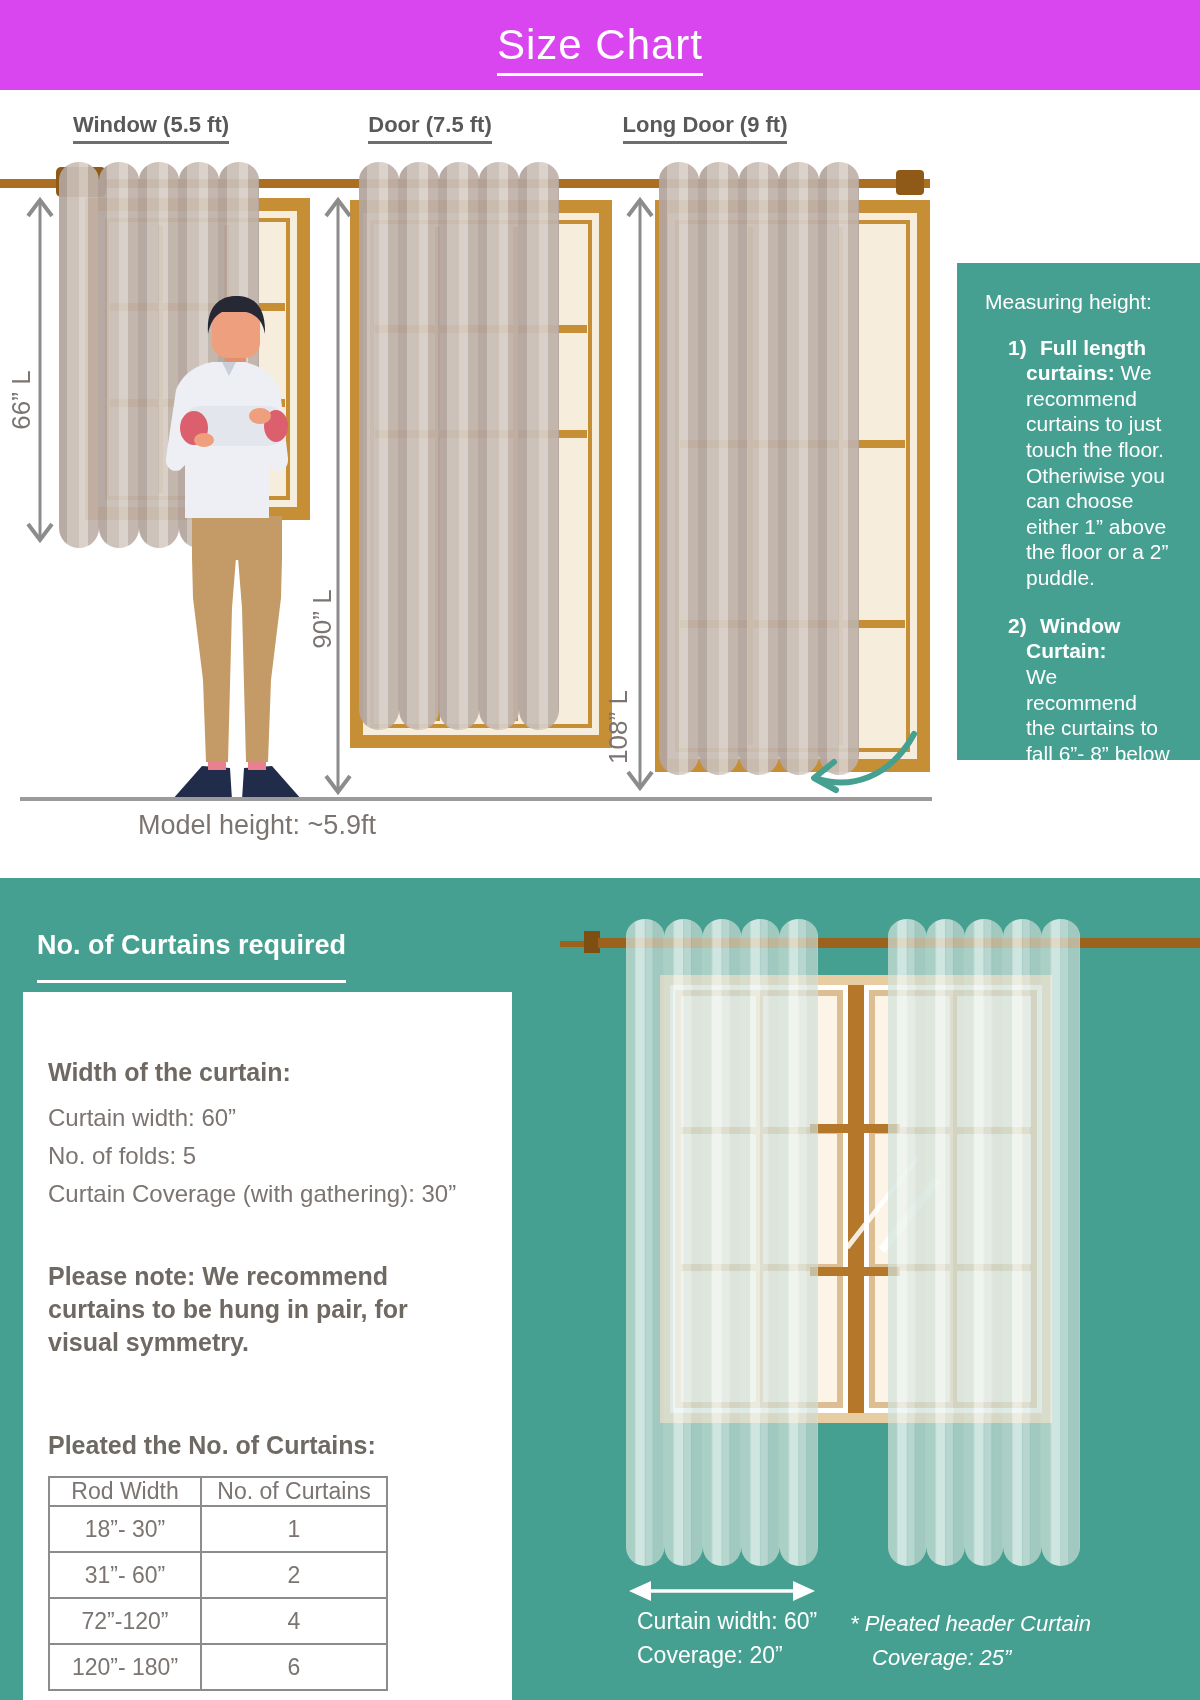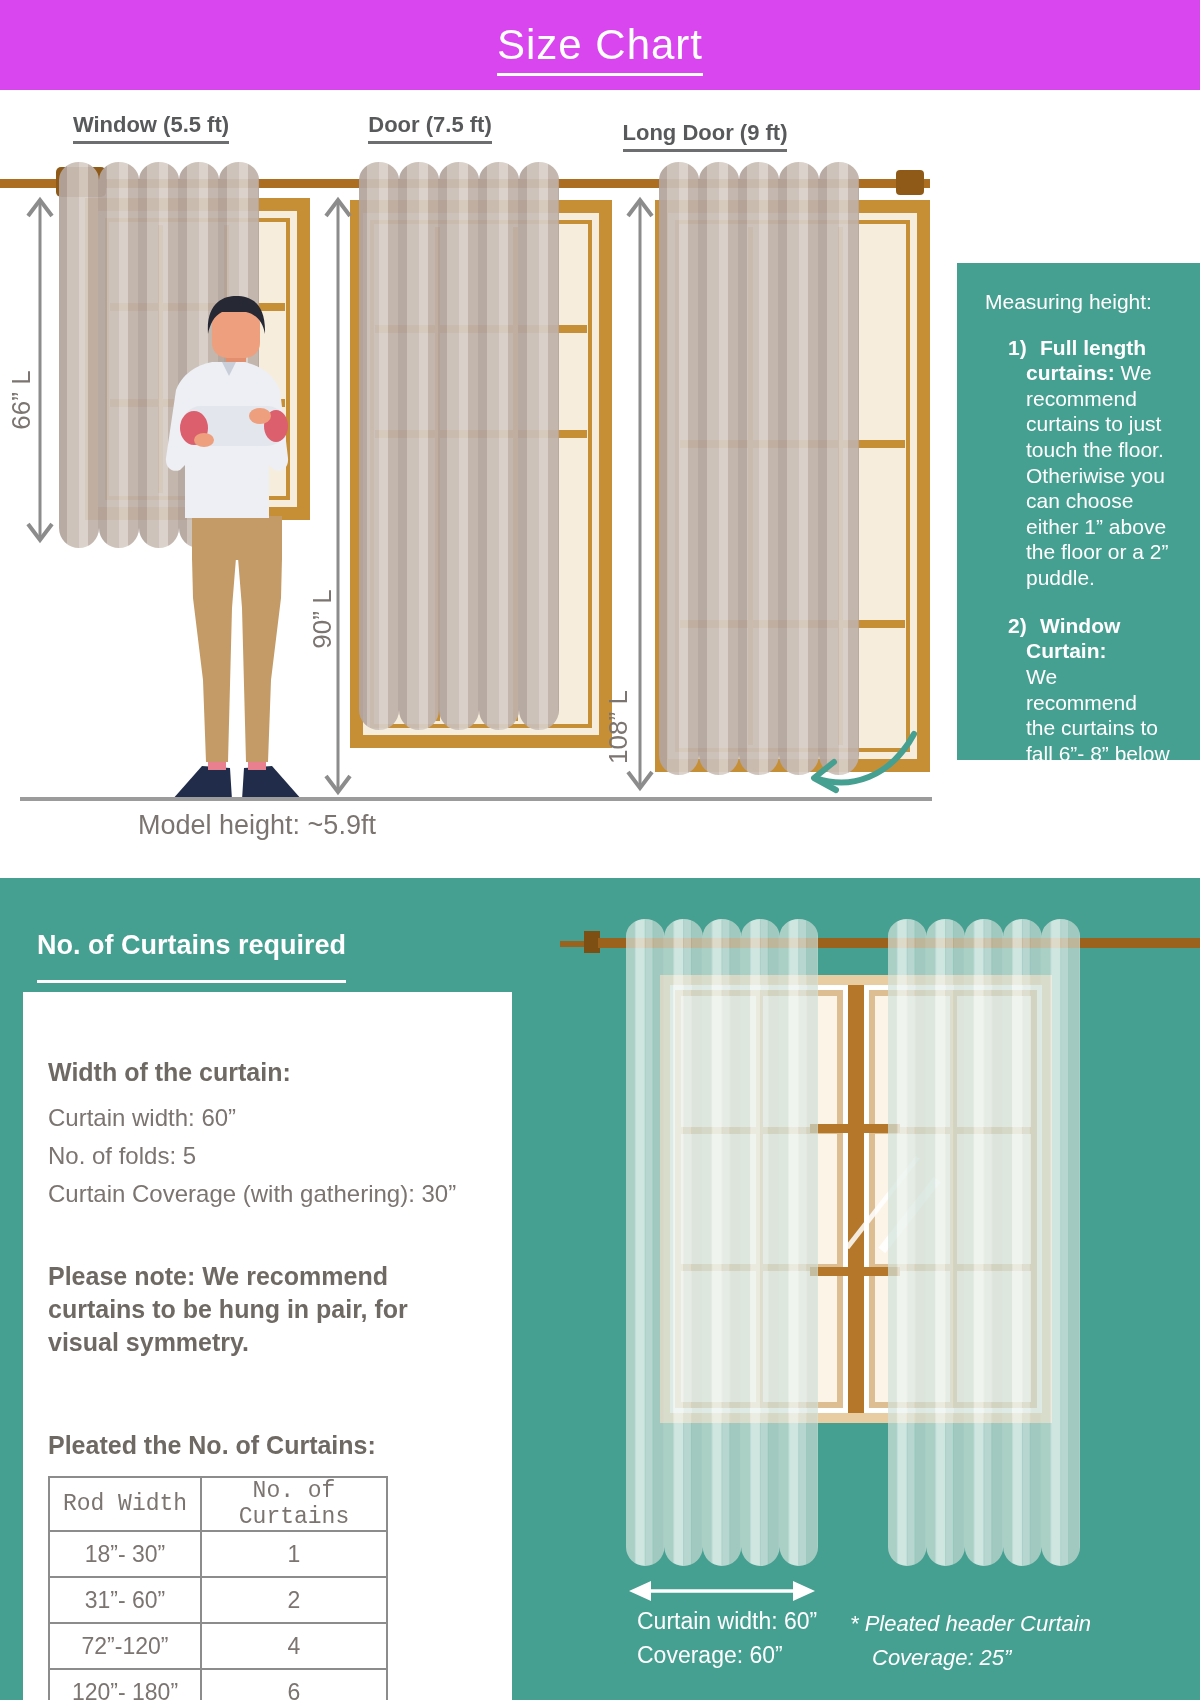--- a/index.html
+++ b/index.html
@@ -13,21 +13,21 @@
   
   .top-band { left:0; top:0; width:1200px; height:90px; background:#d946ef;
               display:flex; align-items:center; justify-content:center; }
   .top-band h1 { color:#fff; font-size:42px; font-weight:400; letter-spacing:1px; }
   .top-band h1 span { border-bottom:3px solid #fff; padding-bottom:5px; }
 
   
   .sec-label { top:112px; width:240px; text-align:center; color:#58595B;
                font-size:22px; font-weight:700; }
   .sec-label i { font-style:normal; border-bottom:3px solid #6d6e70; padding-bottom:4px; }
-  .sec-label.l1 { left:31px; } .sec-label.l2 { left:310px; } .sec-label.l3 { left:585px;margin-top:8px; }
+  .sec-label.l1 { left:31px; } .sec-label.l2 { left:310px; } .sec-label.l3 { left:585px; }
 
   
   .rod  { background:#AC6F22; }
   .knob { background:#8F5A17; border-radius:5px; }
 
   
   .frame { border:13px solid #C78F35; background:#F7EDDC; }
   .frame .inner { position:absolute; inset:7px; border:4px solid #C78F35; }
   .bar-v { position:absolute; width:5px; background:#C78F35; top:14px; bottom:14px; }
   .bar-h { position:absolute; height:8px; background:#C78F35; left:12px; right:12px; }
@@ -56,21 +56,21 @@
   .card { left:23px; top:992px; width:489px; height:708px; background:#ffffff;
           padding:66px 28px 0 25px; color:#7B7470; }
   .card h3 { color:#6E6963; font-size:25px; font-weight:700; margin-bottom:16px; }
   .card p.line { font-size:24px; line-height:29px; margin-bottom:9px; }
   .card p.note { color:#6E6963; font-size:25px; font-weight:700; line-height:33px;
                  margin-top:52px; }
   .card h3.tbl-title { margin-top:72px; margin-bottom:16px; }
   table.size-table { border-collapse:collapse; font-size:23px; color:#7B7470; }
   .size-table th, .size-table td { border:2px solid #8C8C8C; font-weight:400;
                                    text-align:center; vertical-align:middle; }
-  .size-table th { width:152px; height:24px;font-family:Liberation Mono, monospace; }
+  .size-table th { width:152px; height:24px; }
   .size-table th + th { width:186px; }
   .size-table td { height:46px; }
 
   
   .rod-b { background:#9A621C; }
   .knob-b { background:#7E4F13; }
   .window-b { left:660px; top:975px; width:392px; height:448px;
               border:10px solid #E8CDA2; background:#B5782B; }
   .window-b .wrap { position:absolute; inset:0; }
   .half { position:absolute; top:0; width:178px; height:428px; background:#DDBE92;
@@ -277,17 +277,17 @@
   <svg class="abs" style="left:887px; top:916px;" width="194" height="651">
     <path fill="url(#ptSheer)" d="M1,20 a19.2,17 0 0 1 38.4,0 a19.2,17 0 0 1 38.4,0 a19.2,17 0 0 1 38.4,0 a19.2,17 0 0 1 38.4,0 a19.2,17 0 0 1 38.4,0 L193,631 a19.2,19 0 0 1 -38.4,0 a19.2,19 0 0 1 -38.4,0 a19.2,19 0 0 1 -38.4,0 a19.2,19 0 0 1 -38.4,0 a19.2,19 0 0 1 -38.4,0 Z"></path>
   </svg>
 
   <svg class="abs" style="left:625px; top:1578px;" width="194" height="26">
     <line x1="16" y1="13" x2="178" y2="13" stroke="#FFFFFF" stroke-width="3.5"></line>
     <path d="M4,13 L26,3 L26,23 Z" fill="#FFFFFF"></path>
     <path d="M190,13 L168,3 L168,23 Z" fill="#FFFFFF"></path>
   </svg>
   <div class="abs b-label" style="left:637px; top:1608px;">Curtain width: 60”</div>
-  <div class="abs b-label" style="left:637px; top:1642px;">Coverage: 60”</div>
+  <div class="abs b-label" style="left:637px; top:1642px;">Coverage: 20”</div>
   <div class="abs b-note" style="left:850px; top:1611px;">* Pleated header Curtain</div>
   <div class="abs b-note" style="left:872px; top:1645px;font-style:italic;">Coverage: 25”</div>
 
 </div>
 
 </body></html>

